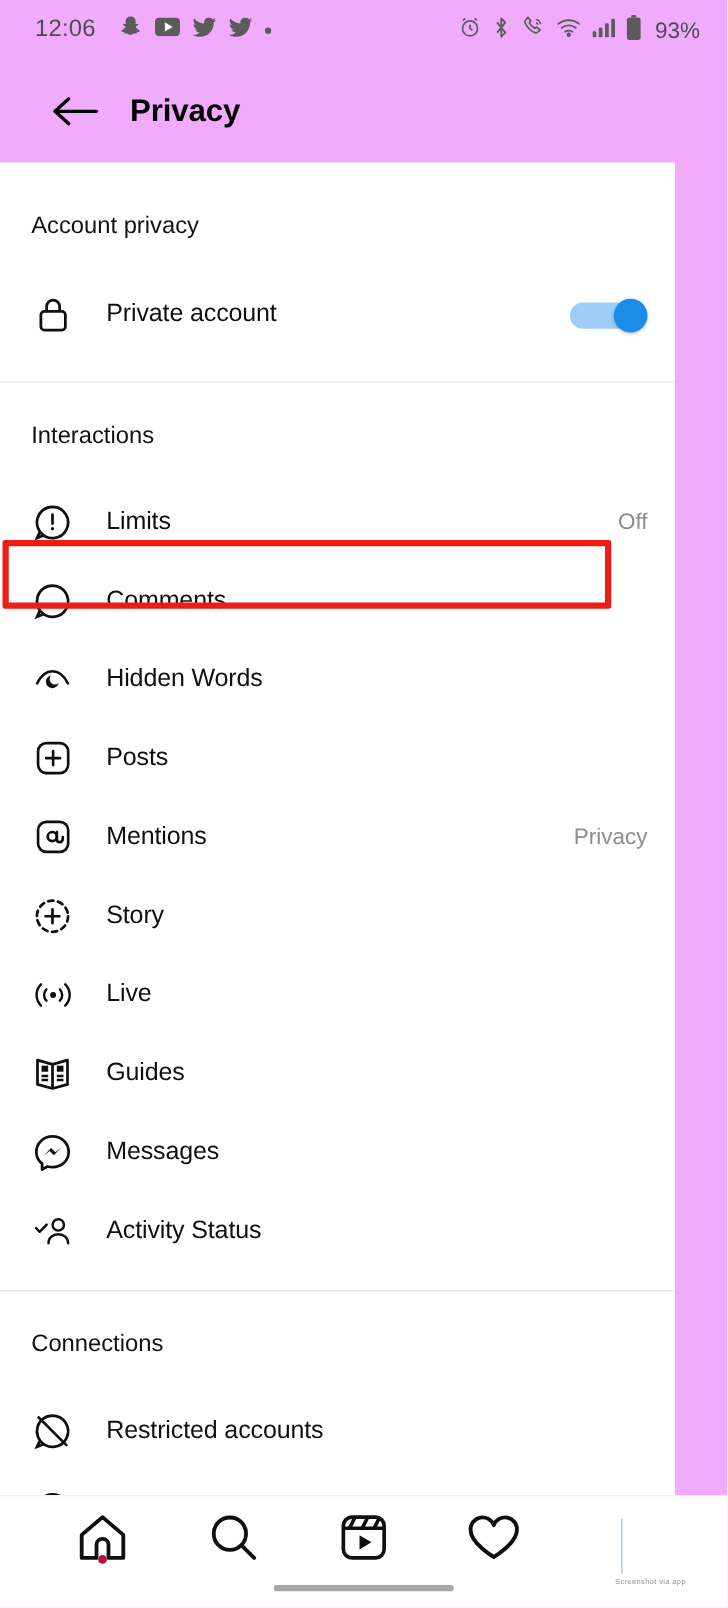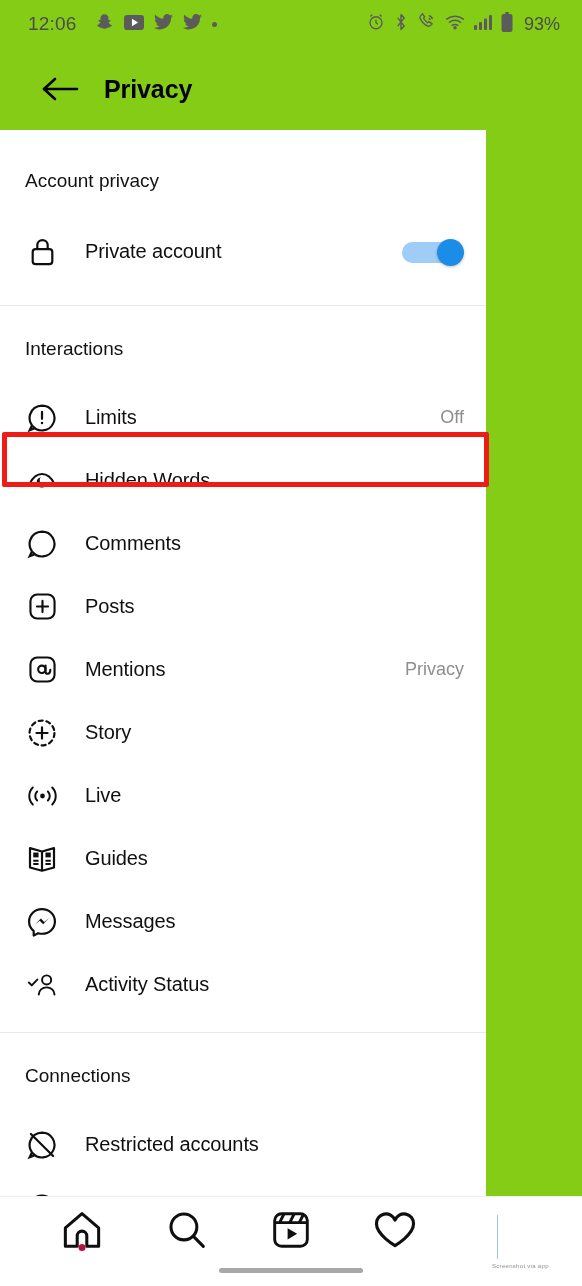--- a/index.html
+++ b/index.html
@@ -5,21 +5,21 @@
   * { box-sizing: border-box; margin: 0; padding: 0; }
   html, body {
     width: 582px; height: 1286px;
     background: #ffffff;
     font-family: "Liberation Sans", sans-serif;
     overflow: hidden;
   }
   #screen {
     position: relative;
     width: 582px; height: 1286px;
-    background: #84cc16;
+    background: #f0abfc;
   }
 
   
   .statusbar {
     position: absolute; top: 0; left: 0;
     width: 582px; height: 48px;
     display: flex; align-items: center;
     padding: 0 22px 0 28px;
     color: #5b5b5b;
   }
@@ -58,21 +58,21 @@
   }
   .page-title {
     font-size: 25px; font-weight: 700; color: #000;
     margin-left: 14px;
     letter-spacing: -.1px;
   }
 
   
   .content {
     position: absolute; top: 130px; left: 0;
-    width: 486px; height: 1066px;
+    width: 540px; height: 1066px;
     background: #fff;
   }
   .section-title {
     font-size: 19px; font-weight: 400; color: #121212;
     padding: 0 0 0 25px;
   }
   .divider {
     height: 1px; background: #e8e8e8; width: 100%;
   }
 
@@ -299,35 +299,35 @@
           <path d="M13 7.6v6.1"></path>
           <circle cx="13" cy="17.3" r="1.1" fill="#0f0f0f" stroke="none"></circle>
         </svg>
       </span>
       <span class="label">Limits</span>
       <span class="value">Off</span>
     </div>
 
     <div class="row">
       <span class="ico">
+        <svg width="30" height="30" viewBox="0 0 26 26" fill="none" stroke="#0f0f0f" stroke-width="1.9" stroke-linecap="round">
+          <path d="M13 2.2A10.8 10.8 0 1 1 4.3 19.4L2.3 23.7l4.6-1.8A10.8 10.8 0 0 1 13 2.2z"></path>
+        </svg>
+      </span>
+      <span class="label">Comments</span>
+    </div>
+
+    <div class="row">
+      <span class="ico">
         <svg width="30" height="26" viewBox="0 0 28 24" fill="none" stroke="#0f0f0f" stroke-width="1.9" stroke-linecap="round">
           <path d="M2.5 14.5C5.5 8.5 9.6 5.5 14 5.5s8.5 3 11.5 9"></path>
           <path d="M18.6 14.2a4.8 4.8 0 1 1-5.6-5.6 3.8 3.8 0 0 0 5.6 5.6z" fill="#0f0f0f" stroke="none"></path>
         </svg>
       </span>
       <span class="label">Hidden Words</span>
-    </div>
-
-    <div class="row">
-      <span class="ico">
-        <svg width="30" height="30" viewBox="0 0 26 26" fill="none" stroke="#0f0f0f" stroke-width="1.9" stroke-linecap="round">
-          <path d="M13 2.2A10.8 10.8 0 1 1 4.3 19.4L2.3 23.7l4.6-1.8A10.8 10.8 0 0 1 13 2.2z"></path>
-        </svg>
-      </span>
-      <span class="label">Comments</span>
     </div>
 
     <div class="row">
       <span class="ico">
         <svg width="29" height="29" viewBox="0 0 26 26" fill="none" stroke="#0f0f0f" stroke-width="1.9" stroke-linecap="round">
           <rect x="2.2" y="2.2" width="21.6" height="21.6" rx="6"></rect>
           <path d="M13 8v10M8 13h10"></path>
         </svg>
       </span>
       <span class="label">Posts</span>

